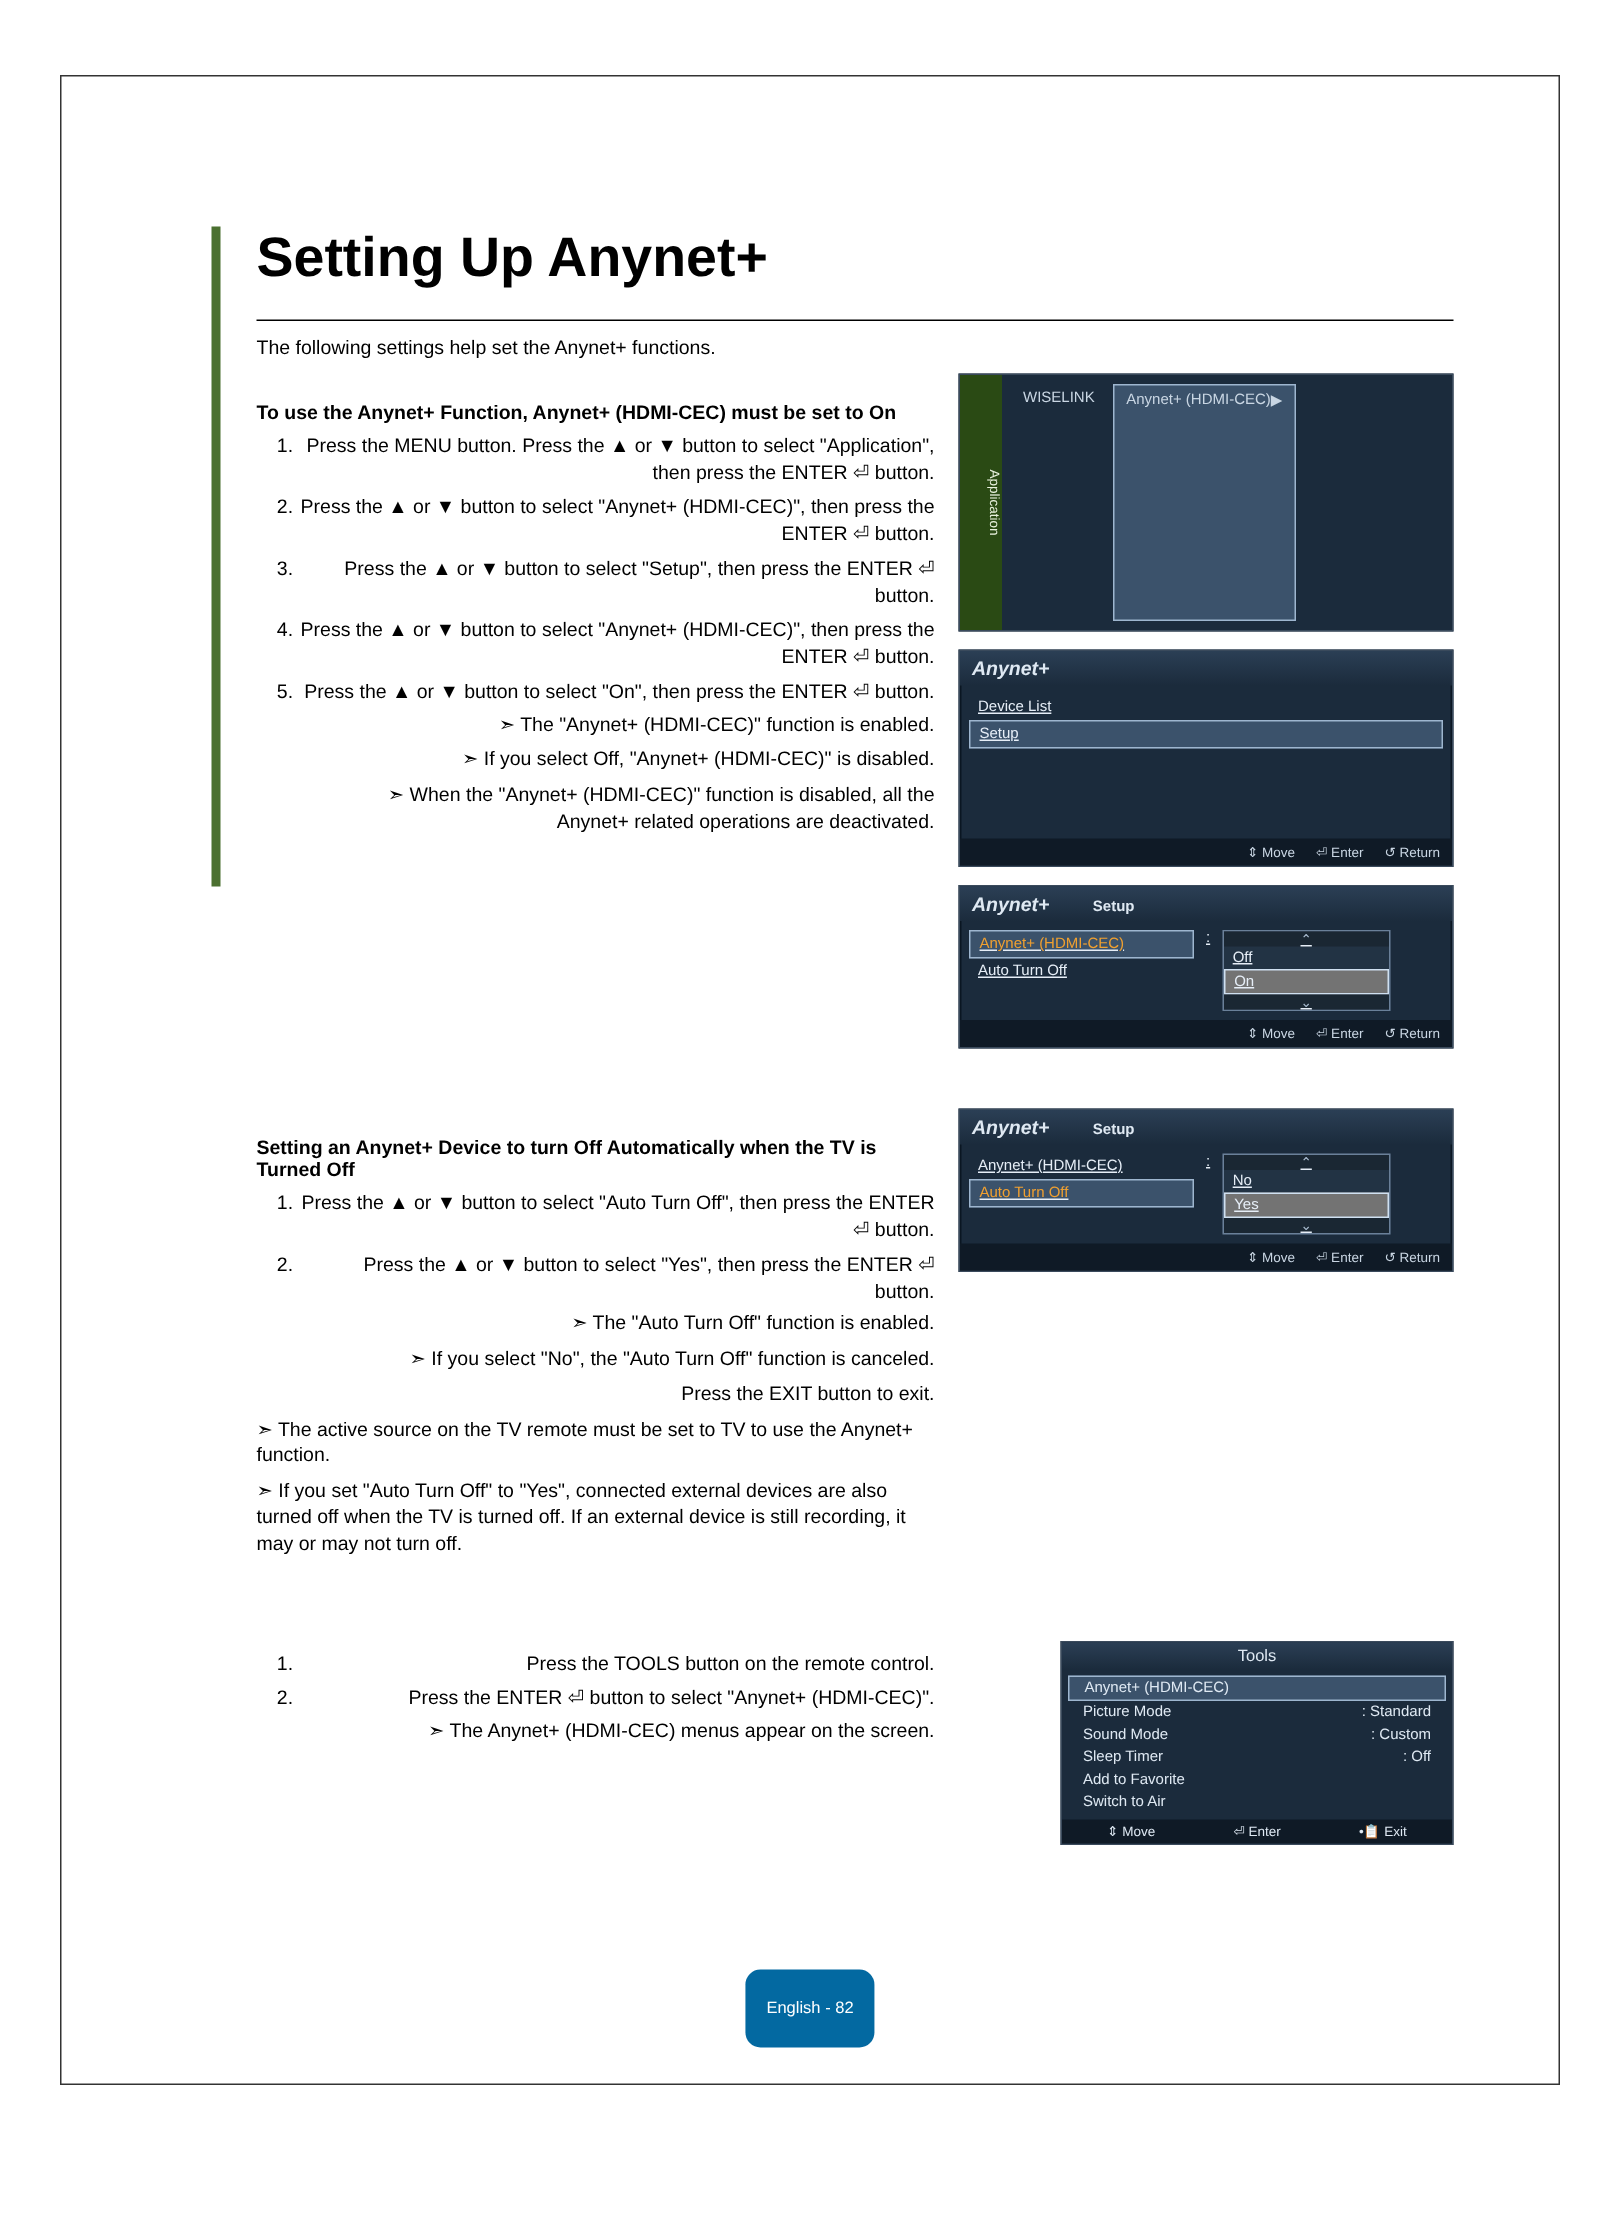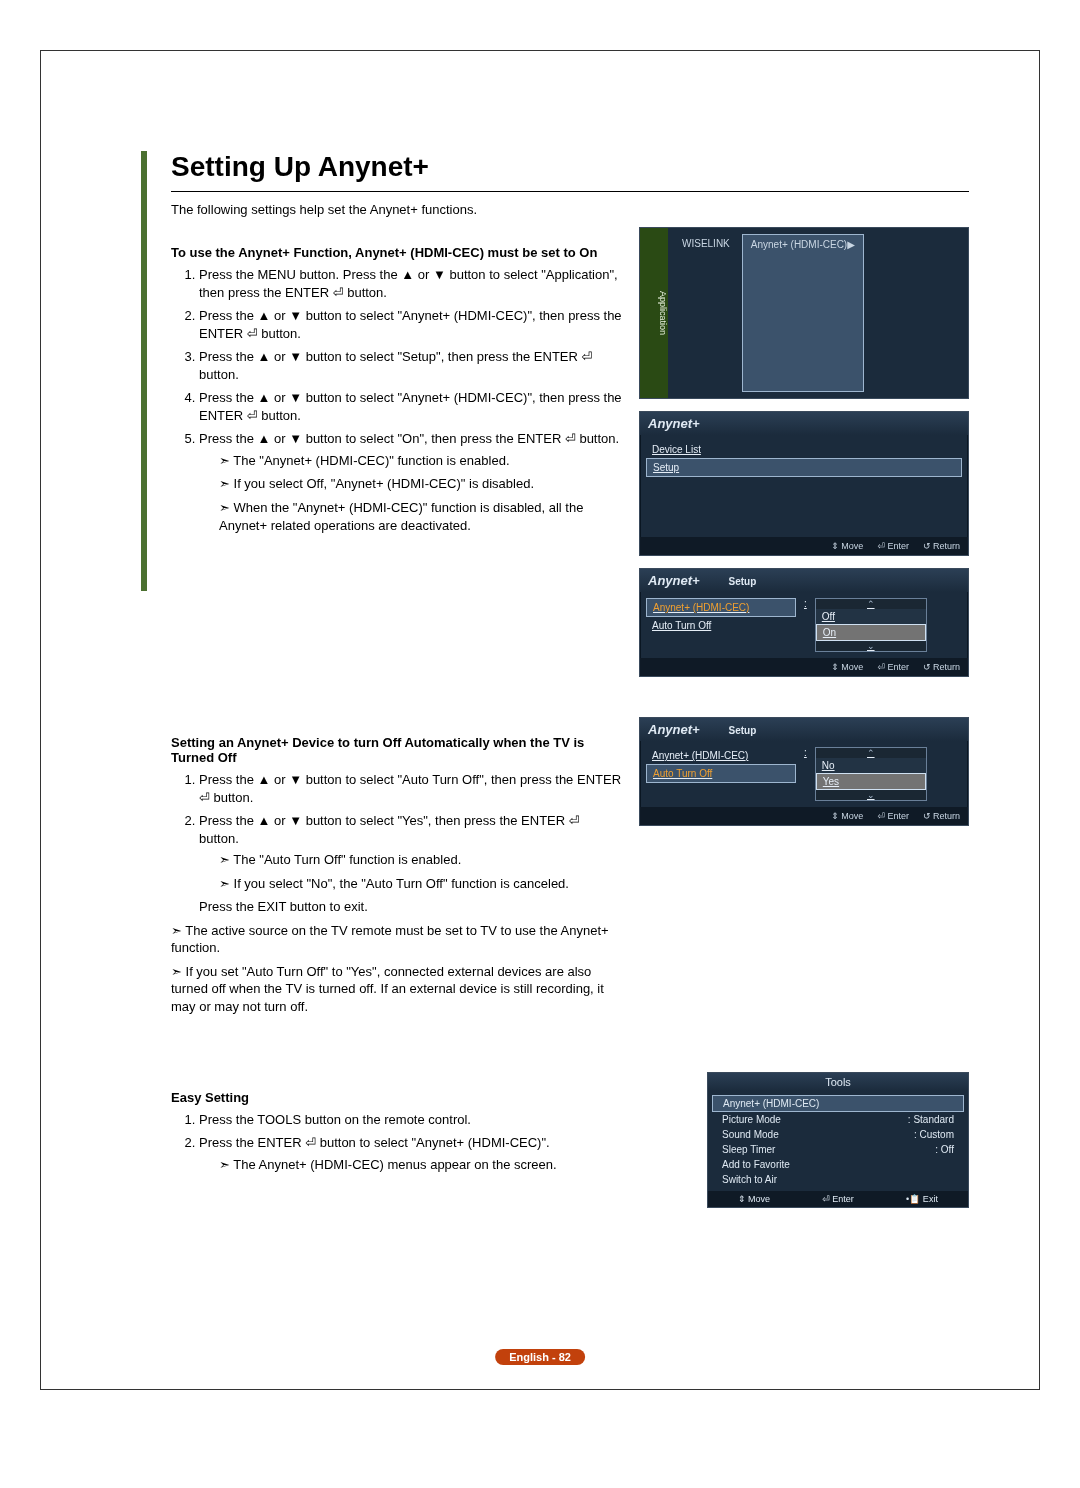--- a/index.html
+++ b/index.html
@@ -22,43 +22,44 @@
   }
   .side-accent {
     position: absolute;
     left: 100px;
     top: 100px;
     width: 6px;
     height: 440px;
     background: #4b7030;
   }
   .title {
-    font-size: 28px;
+    font-size: 37px;
     font-weight: bold;
     border-bottom: 1px solid #000;
     margin: 0 0 10px 0;
-    padding-bottom: 8px;
+    padding-bottom: 20px;
     margin-left: 20px;
   }
   .intro {
     margin-left: 20px;
     margin-bottom: 10px;
   }
   .section-heading {
     font-weight: bold;
     margin-left: 20px;
     margin-top: 18px;
   }
   ol.steps {
     margin: 6px 0 0 20px;
     padding-left: 28px;
   }
   ol.steps li {
     margin-bottom: 6px;
     line-height: 1.35;
+    text-align: right;
   }
   ul.sub {
     list-style: none;
     padding-left: 20px;
     margin: 4px 0;
   }
   ul.sub li::before {
     content: "➣ ";
   }
   ul.notes {
@@ -205,25 +206,25 @@
     justify-content: space-around;
     padding: 3px 4px;
     font-size: 9px;
     background: #0f1a26;
   }
   .footer-page {
     position: absolute;
     bottom: 24px;
     left: 50%;
     transform: translateX(-50%);
-    background: #c2410c;
+    background: #0369a1;
     color: #fff;
     font-size: 11px;
-    font-weight: bold;
-    padding: 2px 14px;
+    font-weight: normal;
+    padding: 20px 14px;
     border-radius: 10px;
   }
 </style>
 </head>
 <body>
 
 <div class="page">
   <div class="side-accent"></div>
 
   <h1 class="title">Setting Up Anynet+</h1>
@@ -351,21 +352,20 @@
           <span>⇕ Move</span>
           <span>⏎ Enter</span>
           <span>↺ Return</span>
         </div>
       </div>
     </div>
   </div>
 
   <div class="two-col" style="margin-top:50px;">
     <div class="col-text">
-      <div class="section-heading">Easy Setting</div>
       <ol class="steps">
         <li>Press the TOOLS button on the remote control.</li>
         <li>
           <span>Press the ENTER ⏎ button to select "Anynet+ (HDMI-CEC)".</span>
           <ul class="sub">
             <li>The Anynet+ (HDMI-CEC) menus appear on the screen.</li>
           </ul>
         </li>
       </ol>
     </div>

